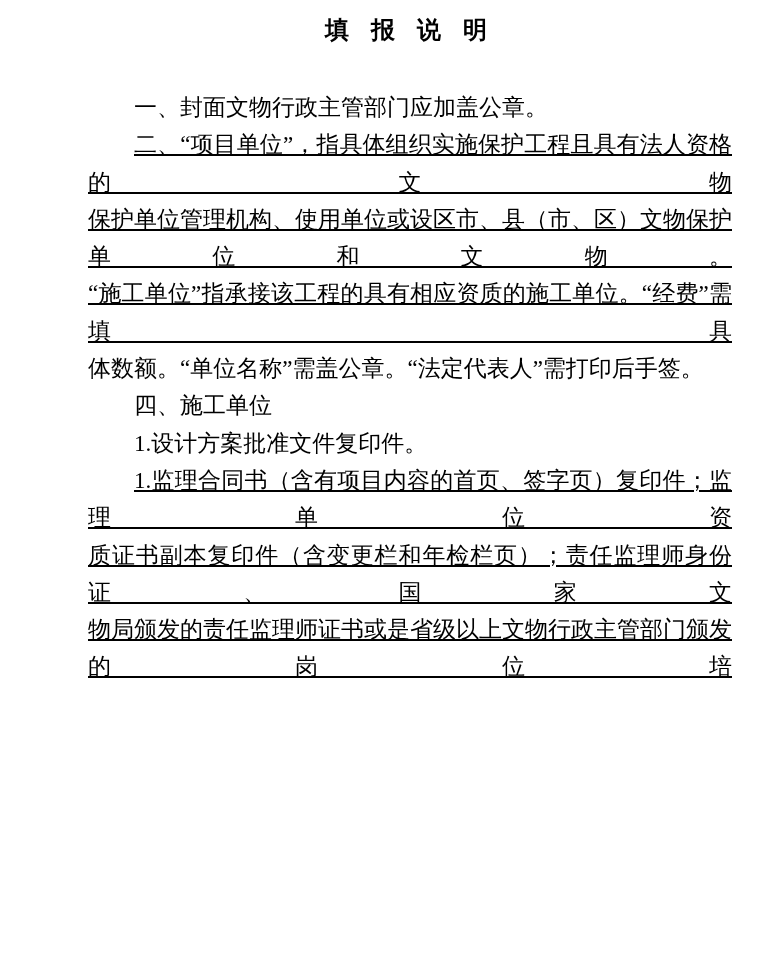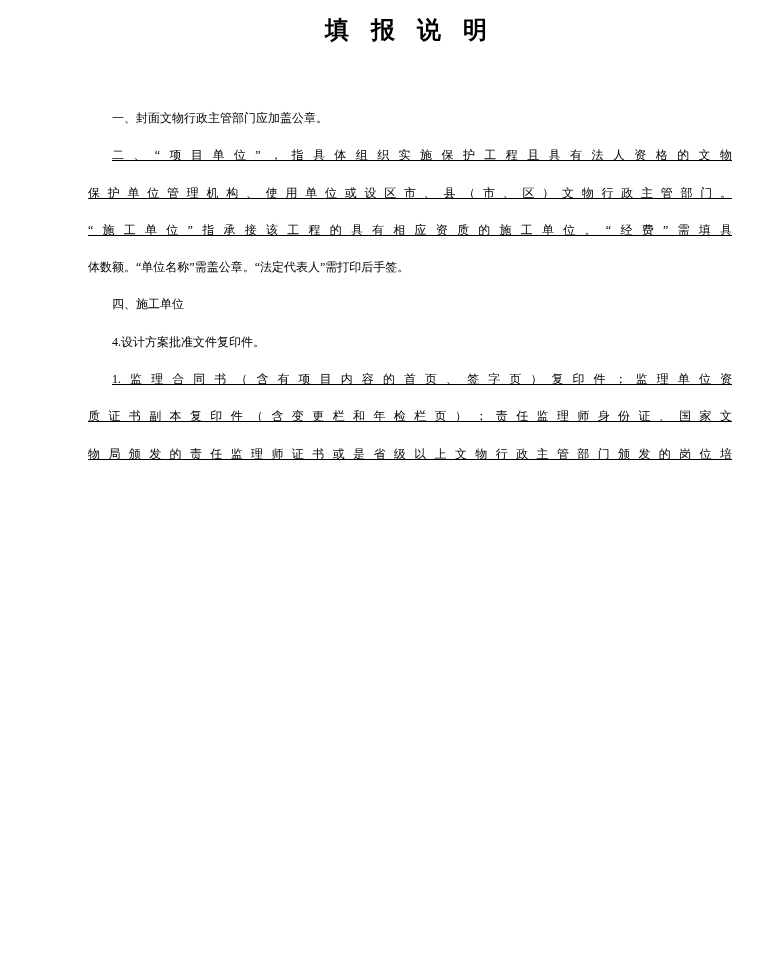--- a/index.html
+++ b/index.html
@@ -19,22 +19,22 @@
   .doc-title {
     margin-top: 14px;
     text-align: center;
     font-size: 24px;
     line-height: 32px;
     font-weight: bold;
     letter-spacing: 8px;
     white-space: nowrap;
   }
   .doc-body {
-    margin-top: 54px;
-    font-size: 12px;
+    margin-top: 43px;
+    font-size: 23px;
   }
   .line {
     line-height: 37.3px;
     text-align: justify;
     text-align-last: left;
   }
   .line.fill {
     text-align-last: justify;
     text-decoration: underline;
   }
@@ -51,32 +51,32 @@
     <h1 class="doc-title">填 报 说 明</h1>
 
     <div class="doc-body">
 
       <div class="paragraph">
         <div class="line indent">一、封面文物行政主管部门应加盖公章。</div>
       </div>
 
       <div class="paragraph">
         <div class="line indent fill">二、“项目单位”，指具体组织实施保护工程且具有法人资格的文物</div>
-        <div class="line fill">保护单位管理机构、使用单位或设区市、县（市、区）文物行政主管部门。</div>
+        <div class="line fill">保护单位管理机构、使用单位或设区市、县（市、区）文物保护单位和文物。</div>
         <div class="line fill">“施工单位”指承接该工程的具有相应资质的施工单位。“经费”需填具</div>
         <div class="line">体数额。“单位名称”需盖公章。“法定代表人”需打印后手签。</div>
       </div>
 
 
       <div class="paragraph">
         <div class="line indent">四、施工单位</div>
       </div>
 
       <div class="paragraph">
-        <div class="line indent">4.设计方案批准文件复印件。</div>
+        <div class="line indent">1.设计方案批准文件复印件。</div>
       </div>
 
 
       <div class="paragraph">
         <div class="line indent fill">1.监理合同书（含有项目内容的首页、签字页）复印件；监理单位资</div>
         <div class="line fill">质证书副本复印件（含变更栏和年检栏页）；责任监理师身份证、国家文</div>
         <div class="line fill">物局颁发的责任监理师证书或是省级以上文物行政主管部门颁发的岗位培</div>
       </div>
 
     </div>

